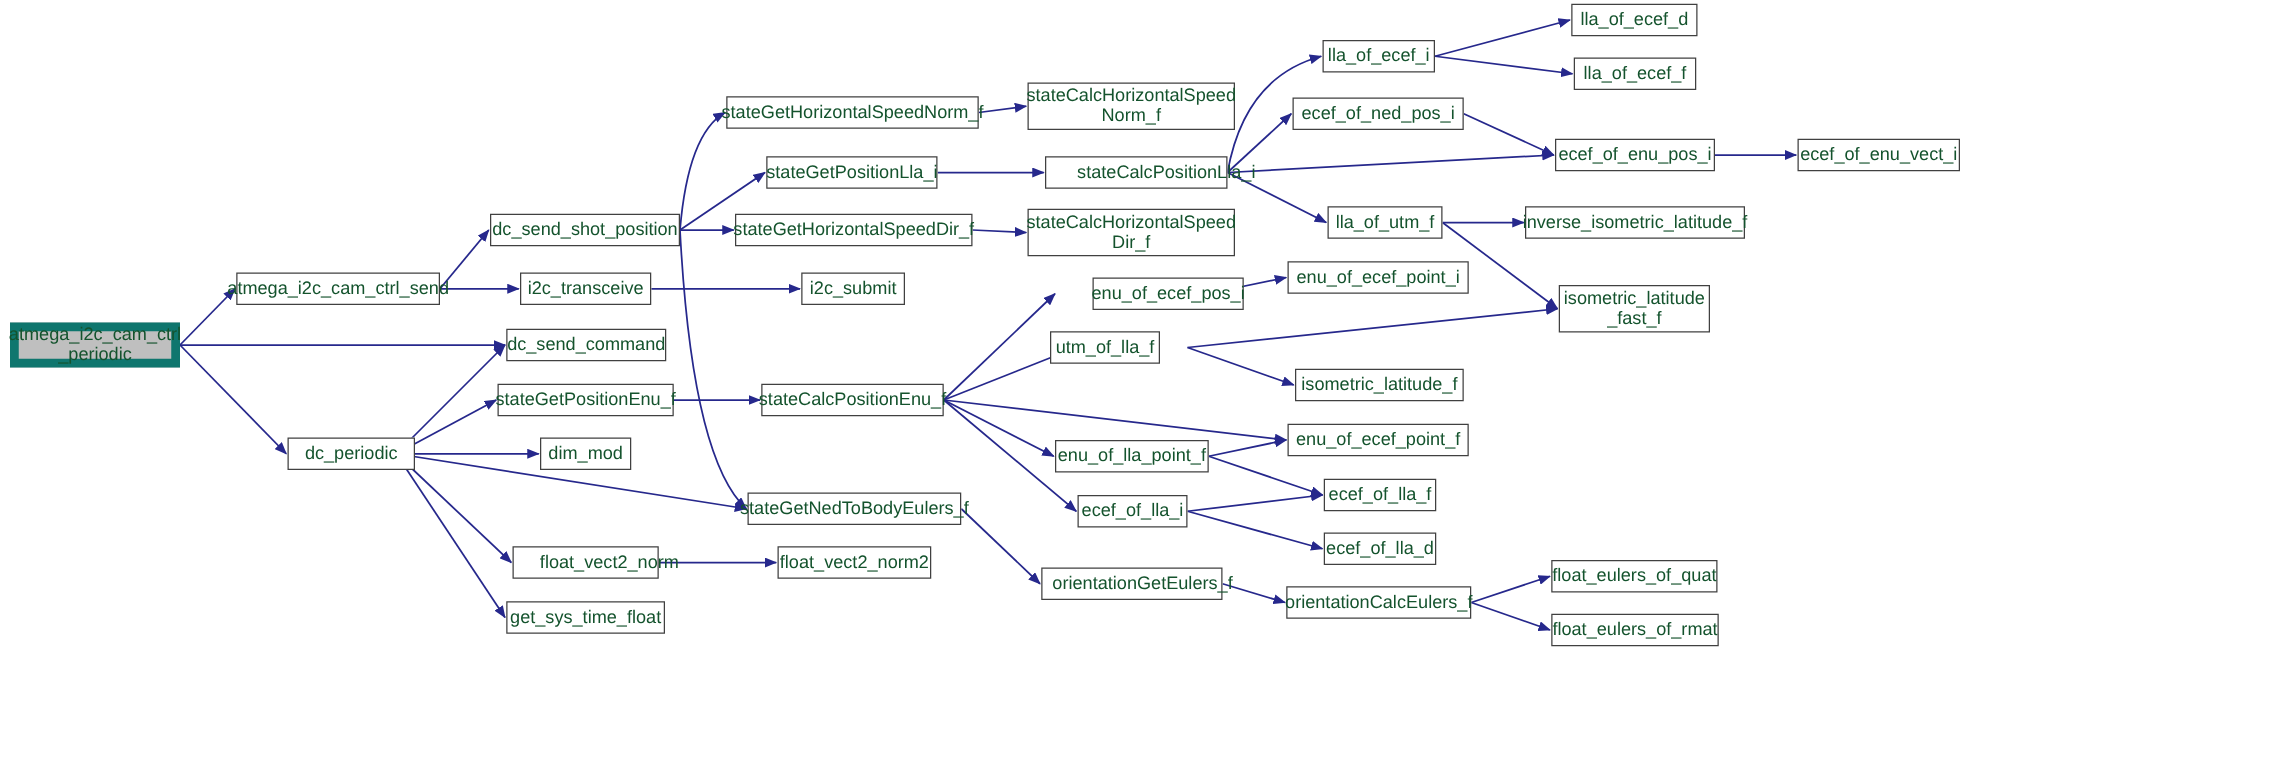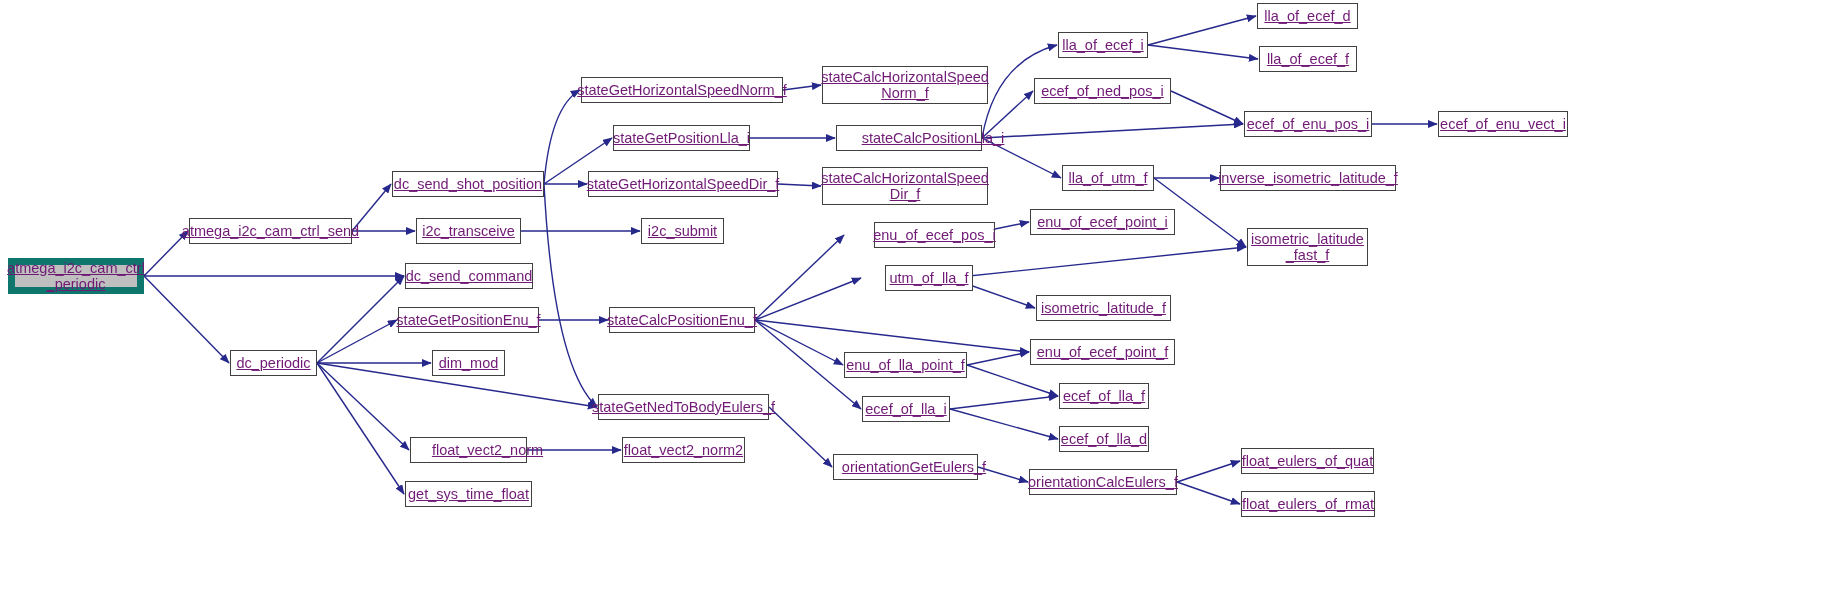--- a/index.html
+++ b/index.html
@@ -11,30 +11,29 @@
     background:#ffffff;
     font-family:"Liberation Sans","DejaVu Sans",sans-serif;
     overflow:hidden;
   }
   #edges{position:absolute;left:0;top:0;width:1827px;height:607px;pointer-events:none;}
   .node{
     position:absolute;
     box-sizing:border-box;
     border:1px solid #404040;
     background:#ffffff;
-    color:#701a75;
+    color:#14532d;
     display:flex;
     align-items:center;
     justify-content:center;
     text-align:center;
     font-size:14.5px;
     line-height:16px;
     white-space:pre-line;
     letter-spacing:0px;
-    text-decoration:underline;
   }
   .node.root{
     background:#bfbfbf;
     border:7px solid #0f766e;
   }
 </style>
 </head>
 <body>
 
 <div id="root">
@@ -92,41 +91,41 @@
         <path d="M1177,482 L1240,461" fill="none" stroke="#26288c" stroke-width="1.4" marker-end="url(#arrow)"></path>
         <path d="M1177,482 L1240,504" fill="none" stroke="#26288c" stroke-width="1.4" marker-end="url(#arrow)"></path>
         <path d="M1372,124 L1437,124" fill="none" stroke="#26288c" stroke-width="1.4" marker-end="url(#arrow)"></path>
       </g>
   </svg>
   <div id="node-layer">
       <div class="node root" style="left: 8px; top: 258px; width: 136px; height: 36px;">atmega_i2c_cam_ctrl
 _periodic</div>
       <div class="node" style="left: 189px; top: 218px; width: 163px; height: 26px;">atmega_i2c_cam_ctrl_send</div>
       <div class="node" style="left: 405px; top: 263px; width: 128px; height: 26px;">dc_send_command</div>
-      <div class="node" style="left: 230px; top: 350px; width: 87px; height: 26px;">dc_periodic</div>
+      <div class="node" style="left: 230px; top: 350px; width: 102px; height: 26px;">dc_periodic</div>
       <div class="node" style="left: 392px; top: 171px; width: 152px; height: 26px;">dc_send_shot_position</div>
       <div class="node" style="left: 416px; top: 218px; width: 105px; height: 26px;">i2c_transceive</div>
       <div class="node" style="left: 398px; top: 307px; width: 141px; height: 26px;">stateGetPositionEnu_f</div>
       <div class="node" style="left: 432px; top: 350px; width: 73px; height: 26px;">dim_mod</div>
       <div class="node" style="left: 410px; top: 437px; width: 117px; height: 26px; padding-left: 38px;">float_vect2_norm</div>
       <div class="node" style="left: 405px; top: 481px; width: 127px; height: 26px; text-align: center;">get_sys_time_float</div>
       <div class="node" style="left: 581px; top: 77px; width: 202px; height: 26px;">stateGetHorizontalSpeedNorm_f</div>
       <div class="node" style="left: 613px; top: 125px; width: 137px; height: 26px;">stateGetPositionLla_i</div>
       <div class="node" style="left: 588px; top: 171px; width: 190px; height: 26px;">stateGetHorizontalSpeedDir_f</div>
       <div class="node" style="left: 641px; top: 218px; width: 83px; height: 26px;">i2c_submit</div>
       <div class="node" style="left: 609px; top: 307px; width: 146px; height: 26px;">stateCalcPositionEnu_f</div>
       <div class="node" style="left: 598px; top: 394px; width: 171px; height: 26px;">stateGetNedToBodyEulers_f</div>
       <div class="node" style="left: 622px; top: 437px; width: 123px; height: 26px;">float_vect2_norm2</div>
       <div class="node" style="left: 822px; top: 66px; width: 166px; height: 38px;">stateCalcHorizontalSpeed
 Norm_f</div>
       <div class="node" style="left: 836px; top: 125px; width: 146px; height: 26px; padding-left: 48px;">stateCalcPositionLla_i</div>
       <div class="node" style="left: 822px; top: 167px; width: 166px; height: 38px;">stateCalcHorizontalSpeed
 Dir_f</div>
       <div class="node" style="left: 845px; top: 222px; width: 121px; height: 26px; margin-left: 29px;">enu_of_ecef_pos_i</div>
-      <div class="node" style="left: 885px; top: 265px; width: 88px; height: 26px;">utm_of_lla_f</div>
+      <div class="node" style="left: 840px; top: 265px; width: 88px; height: 26px;">utm_of_lla_f</div>
       <div class="node" style="left: 844px; top: 352px; width: 123px; height: 26px;">enu_of_lla_point_f</div>
       <div class="node" style="left: 862px; top: 396px; width: 88px; height: 26px;">ecef_of_lla_i</div>
       <div class="node" style="left: 833px; top: 454px; width: 145px; height: 26px; padding-left: 17px;">orientationGetEulers_f</div>
       <div class="node" style="left: 1058px; top: 32px; width: 90px; height: 26px;">lla_of_ecef_i</div>
       <div class="node" style="left: 1034px; top: 78px; width: 137px; height: 26px;">ecef_of_ned_pos_i</div>
       <div class="node" style="left: 1062px; top: 165px; width: 92px; height: 26px;">lla_of_utm_f</div>
       <div class="node" style="left: 1030px; top: 209px; width: 145px; height: 26px;">enu_of_ecef_point_i</div>
       <div class="node" style="left: 1036px; top: 295px; width: 135px; height: 26px;">isometric_latitude_f</div>
       <div class="node" style="left: 1030px; top: 339px; width: 145px; height: 26px;">enu_of_ecef_point_f</div>
       <div class="node" style="left: 1059px; top: 383px; width: 90px; height: 26px;">ecef_of_lla_f</div>

